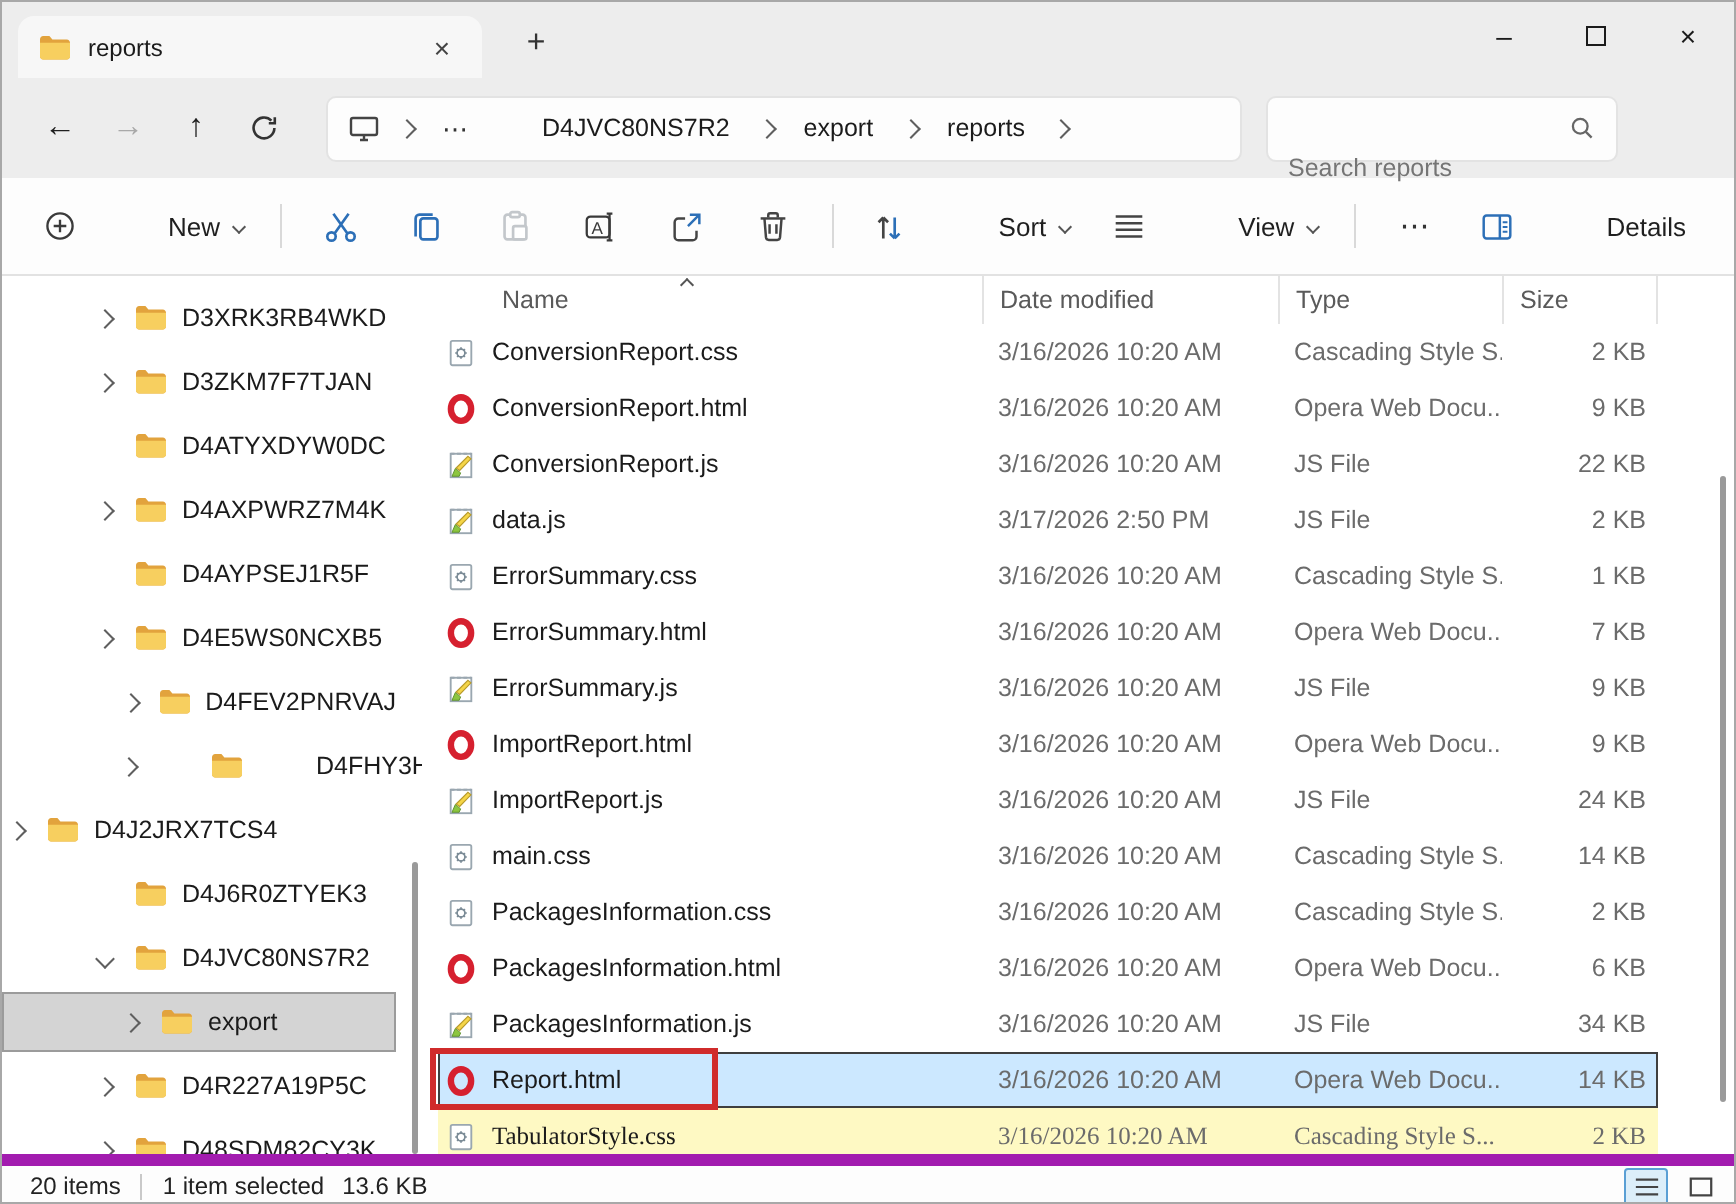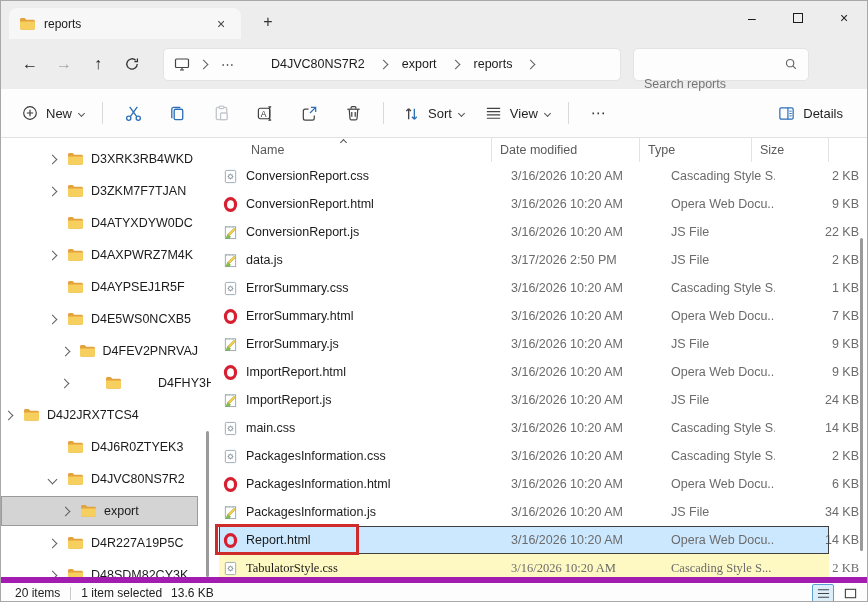--- a/index.html
+++ b/index.html
@@ -32,21 +32,21 @@
   .crumb { font-size:12.5px; color:#1b1b1b; padding:3px 5px; border-radius:4px; white-space:nowrap; }
   .crumb-overflow { font-size:13px; color:#333; letter-spacing:1px; padding:0 4px; }
   .searchbar { margin-left:12px; width:176px; height:33px; background:#fdfdfd; border:1px solid #e3e3e3;
                border-radius:5px; display:flex; align-items:center; padding:0 10px; }
   .search-placeholder { flex:1; font-size:12.5px; color:#757575;margin-top:40px; }
 
   
   .toolbar { height:49px; background:#fdfdfd; border-bottom:1px solid #e2e2e2;
              display:flex; align-items:center; padding:0 10px; }
   .tb-label-btn { display:flex; align-items:center; gap:7px; padding:0 10px; height:34px; border-radius:4px; }
-  .tb-label { font-size:13px; color:#1f1f1f; }
+  .tb-label { font-size:13px; color:#1f1f1f;margin-left:38px; }
   .tb-ic-btn { width:44px; height:34px; display:flex; align-items:center; justify-content:center; border-radius:4px; }
   .tb-divider { width:1px; height:22px; background:#d9d9d9; margin:0 8px; }
   .tb-more { font-size:15px; color:#333; letter-spacing:1px; }
   .tb-details { margin-left:auto; margin-right:4px; }
 
   
   .chev { width:7px; height:7px; border-right:1.4px solid #5f5f5f; border-bottom:1.4px solid #5f5f5f;
           display:inline-block; flex:none; }
   .chev.right { transform:rotate(-45deg); }
   .chev.down  { transform:rotate(45deg); }
@@ -64,21 +64,21 @@
   .filearea { flex:1; position:relative; overflow:hidden; }
   .list-header { position:relative; height:24px; display:grid; grid-template-columns:268px 148px 112px 78px;
                  align-items:center; margin-left:8px; width:610px; padding-left:4px; font-size:12.5px; color:#5a5a5a; }
   .hdr-cell { position:relative; height:100%; display:flex; align-items:center; padding-left:8px; }
   .hdr-cell.first { padding-left:28px; }
   .hdr-cell:not(.first) { border-left:1px solid #e3e3e3; }
   .hdr-cell.last-line { border-right:1px solid #e3e3e3; }
   .sort-indicator { position:absolute; left:118px; top:2px; }
 
   .file-row { position:relative; height:28px; display:grid; grid-template-columns:268px 148px 112px 78px;
-              align-items:center; margin-left:8px; width:610px; padding-left:4px;gap:12px; }
+              align-items:center; margin-left:8px; width:610px; padding-left:4px; }
   .file-row.sel { background:#cce8ff; outline:1px solid #3f3f3f; outline-offset:-1px; }
   .file-row.tint { background:#fef9c3;font-family:Liberation Serif, serif; }
   .cell { font-size:12.5px; }
   .name-cell { display:flex; align-items:center; gap:8px; color:#1b1b1b; overflow:hidden; }
   .file-ic { width:15px; height:15px; flex:none; display:flex; }
   .date-cell, .type-cell { color:#6b6b6b; padding-left:8px; white-space:nowrap; overflow:hidden; }
   .size-cell { color:#6b6b6b; text-align:right; padding-right:6px; white-space:nowrap; }
   .red-box { position:absolute; left:-4px; top:-2px; width:144px; height:31px;
              border:3px solid #d02b2b; z-index:5; pointer-events:none; }
 

